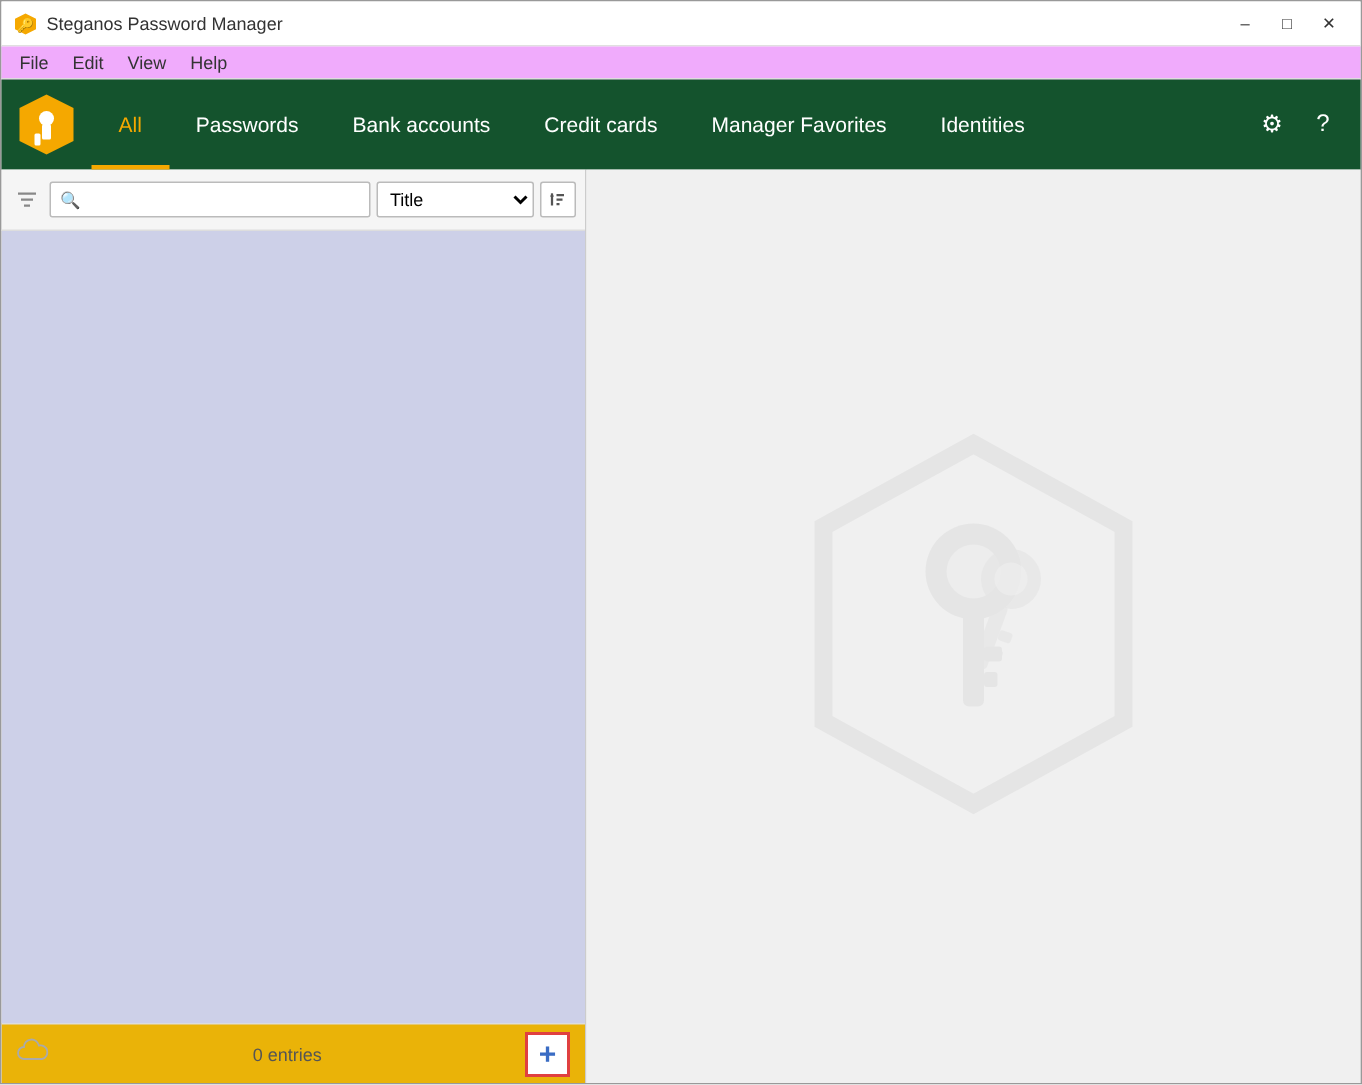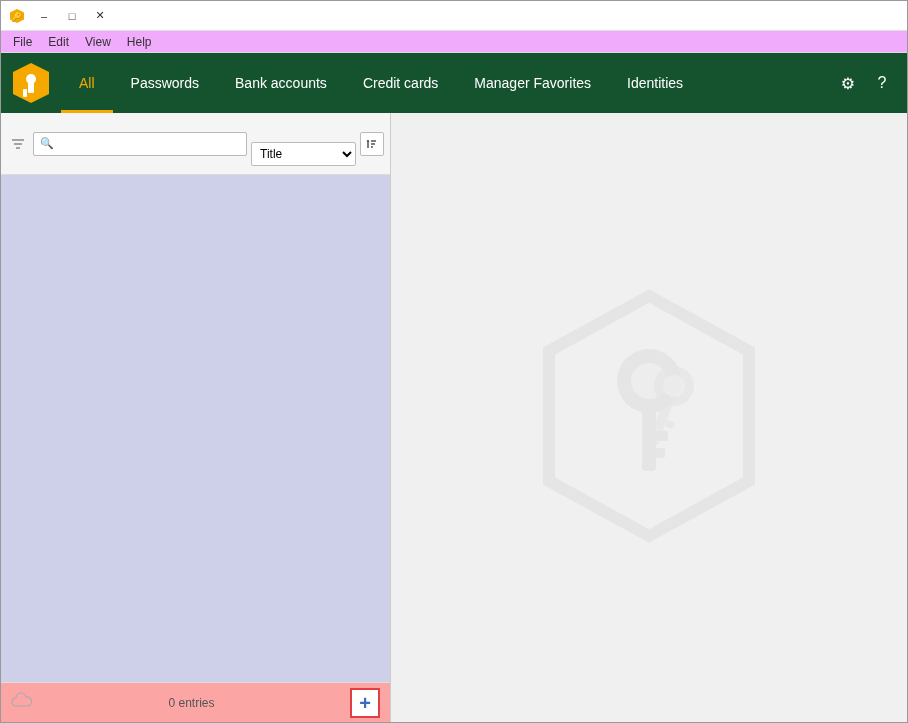--- a/index.html
+++ b/index.html
@@ -216,21 +216,20 @@
 
     .sort-select {
       height: 24px;
       border: 1px solid #bbb;
       border-radius: 2px;
       background: #fff;
       font-size: 12px;
       padding: 0 4px;
       cursor: pointer;
       min-width: 100px;
-      margin-top: 21px;
     }
 
     .sort-direction-btn {
       width: 24px;
       height: 24px;
       background: #fff;
       border: 1px solid #bbb;
       border-radius: 2px;
       cursor: pointer;
       display: flex;
@@ -244,21 +243,21 @@
       flex: 1;
       background: #cdd0e8;
       overflow-y: auto;
     }
 
     
     .bottom-bar {
       display: flex;
       align-items: center;
       height: 40px;
-      background: #fca5a5;
+      background: #eab308;
       border-top: 1px solid #ddd;
       padding: 0 10px;
       flex-shrink: 0;
     }
 
     .cloud-icon {
       color: #aaa;
       font-size: 18px;
     }
 
@@ -312,20 +311,21 @@
 
 <div class="window">
 
   <div class="title-bar">
     <div class="title-bar-icon">
       <svg width="16" height="16" viewBox="0 0 16 16">
         <polygon points="8,1 15,4.5 15,11.5 8,15 1,11.5 1,4.5" fill="#f5a800"></polygon>
         <text x="8" y="12" text-anchor="middle" fill="white" font-size="9" font-weight="bold">🔑</text>
       </svg>
     </div>
+    <span class="title-bar-title">Steganos Password Manager</span>
     <div class="title-bar-controls">
       <button class="title-btn">–</button>
       <button class="title-btn">□</button>
       <button class="title-btn close">✕</button>
     </div>
   </div>
 
   <div class="menu-bar">
     <span class="menu-item">File</span>
     <span class="menu-item">Edit</span>

